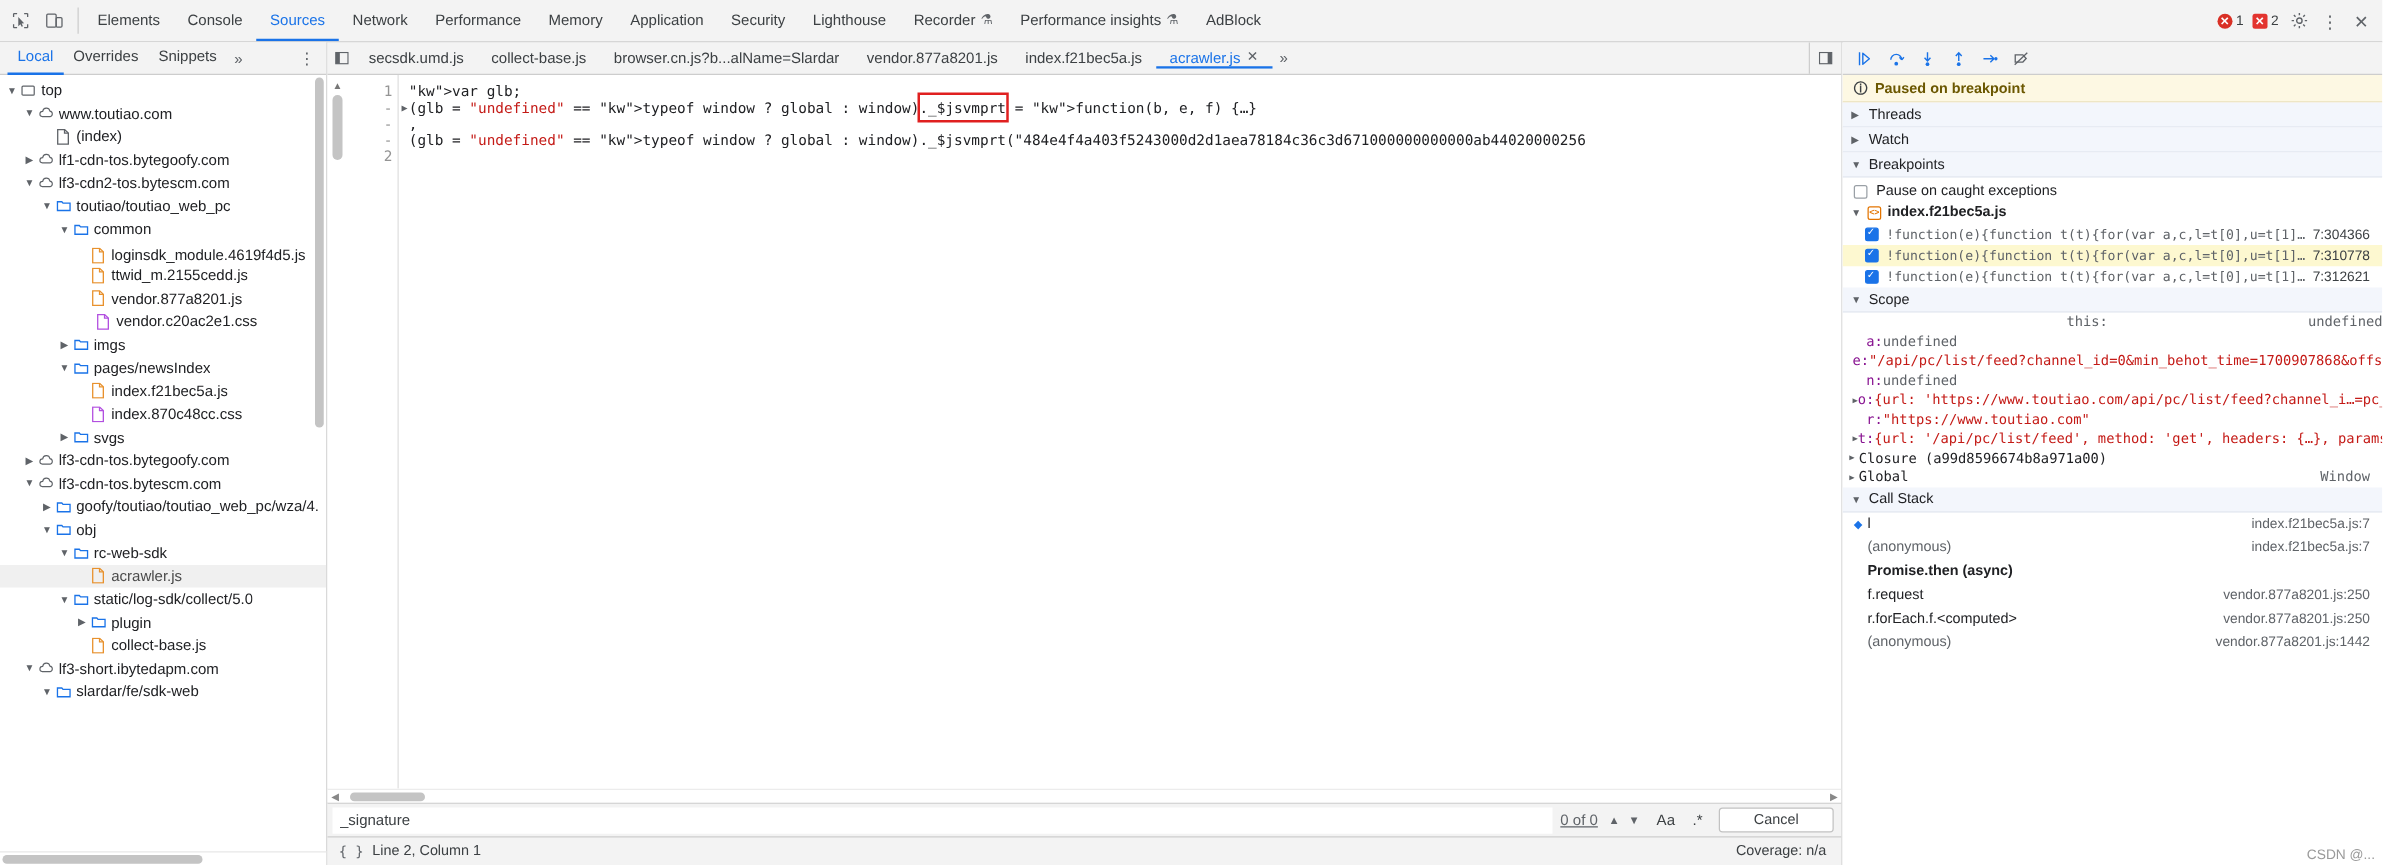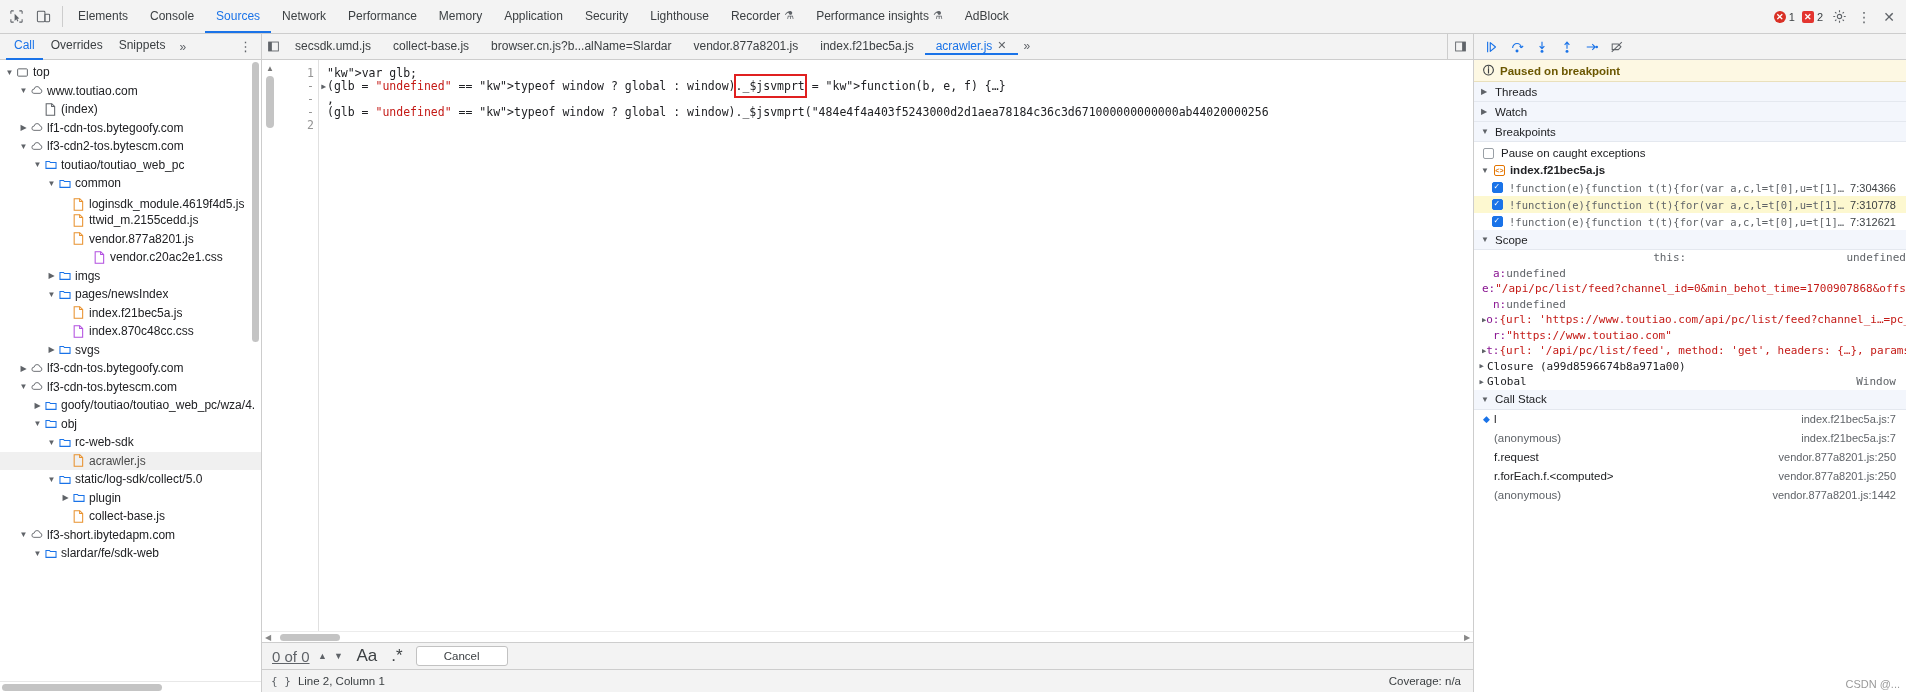--- a/index.html
+++ b/index.html
@@ -88,24 +88,24 @@
   .code-text div { height:13px; line-height:13px; }
   .str { color:#c41a16; }
   .hl-box { outline:2px solid #e02020; padding:3px 0; }
   .code-hscroll { height:11px; background:#fff; border-top:1px solid #ececec; position:relative; display:flex; align-items:center; }
   .code-hscroll .arr { width:12px; text-align:center; color:#888; font-size:8px; }
   .code-hscroll i { position:absolute; left:18px; top:2px; height:7px; width:60px; background:#c4c4c4; border-radius:4px; }
 
   
   .search-bar { height:27px; min-height:27px; display:flex; align-items:center; border-top:1px solid #cdcdcd; background:#f3f3f3; padding-left:4px; }
   .search-input { flex:1; border:none; outline:none; background:#fff; height:21px; font-size:12px; padding:0 6px; color:#3c4043; font-family:"Liberation Sans",sans-serif; }
-  .s-count { font-size:15px; color:#5f6368; padding:0 6px; white-space:nowrap;text-decoration:underline; }
+  .s-count { font-size:12px; color:#5f6368; padding:0 6px; white-space:nowrap;text-decoration:underline; }
   .s-nav { display:flex; gap:2px; padding-right:4px; color:#5f6368; }
   .s-nav span { width:14px; text-align:center; font-size:9px; cursor:pointer; }
-  .s-opt { padding:0 7px; font-size:17px; color:#3c4043; cursor:pointer; }
+  .s-opt { padding:0 7px; font-size:12px; color:#3c4043; cursor:pointer; }
   .s-cancel { min-width:92px; height:20px; margin:0 6px; border:1px solid #c2c2c2; border-radius:3px; background:#fff; font-size:11.5px; color:#3c4043; cursor:pointer; font-family:"Liberation Sans",sans-serif;}
 
   
   .status-bar { height:23px; min-height:23px; display:flex; align-items:center; border-top:1px solid #cdcdcd; background:#f3f3f3; font-size:11.5px; color:#3c4043; }
   .sb-brace { padding:0 7px 0 9px; color:#5f6368; font-family:"DejaVu Sans Mono",monospace; font-size:11px;}
   .sb-right { margin-left:auto; padding-right:12px; color:#3c4043; }
 
   
   .dbg { width:432px; min-width:432px; display:flex; flex-direction:column; background:#fff; overflow:hidden;}
   .dbg-toolbar { height:26px; min-height:26px; display:flex; align-items:center; gap:3px; padding-left:7px; background:#f3f3f3; border-bottom:1px solid #cdcdcd; }
@@ -226,21 +226,21 @@
       </div>
       <div class="ic-btn">⋮</div>
       <div class="ic-btn">✕</div>
     </div>
   </div>
 
   <div class="body-row">
 
     <div class="nav-col">
       <div class="nav-tabs-bar">
-        <div class="nav-tab active"><span>Call</span></div>
+        <div class="nav-tab active"><span>Local</span></div>
         <div class="nav-tab"><span>Overrides</span></div>
         <div class="nav-tab"><span>Snippets</span></div>
         <div class="nav-more">»</div>
         <div class="nav-kebab">⋮</div>
       </div>
       <div class="tree" id="tree">
         <div class="tree-scroll-v">
             <i></i>
           </div>
       <div class="tree-row" style="padding-left: 4px;">
@@ -330,21 +330,21 @@
           <div class="tree-row" style="padding-left: 60px;">
             <span class="tw empty"></span>
             <span class="ticon">
               <svg width="11" height="13" viewBox="0 0 12 15">
                 <path d="M1 .8h6.4L10.8 4v10.2H1z" stroke="#e8912d" fill="none" stroke-width="1.2"></path>
                 <path d="M7.3 .9v3.2h3.3" stroke="#e8912d" fill="none" stroke-width="1.2"></path>
               </svg>
             </span>
             <span class="tlabel">vendor.877a8201.js</span>
           </div>
-          <div class="tree-row" style="padding-left: 81px;">
+          <div class="tree-row" style="padding-left: 64px;">
             <span class="tw empty"></span>
             <span class="ticon">
               <svg width="11" height="13" viewBox="0 0 12 15">
                 <path d="M1 .8h6.4L10.8 4v10.2H1z" stroke="#b24fe0" fill="none" stroke-width="1.2"></path>
                 <path d="M7.3 .9v3.2h3.3" stroke="#b24fe0" fill="none" stroke-width="1.2"></path>
               </svg>
             </span>
             <span class="tlabel">vendor.c20ac2e1.css</span>
           </div>
           <div class="tree-row" style="padding-left: 46px;">
@@ -553,20 +553,21 @@
           </div>
         <div class="code-text" id="codetext"><div><span class="&lt;span">"kw"</span>&gt;var glb;</div><div>(glb = <span class="str">"undefined"</span> == <span class="&lt;span">"kw"</span>&gt;typeof window ? global : window)<span class="hl-box">._$jsvmprt</span> = <span class="&lt;span">"kw"</span>&gt;function(b, e, f) {…}</div><div>,</div><div>(glb = <span class="str">"undefined"</span> == <span class="&lt;span">"kw"</span>&gt;typeof window ? global : window)._$jsvmprt("484e4f4a403f5243000d2d1aea78184c36c3d671000000000000ab44020000256</div><div></div></div>
       </div>
       <div class="code-hscroll">
         <span class="arr">◀</span>
           <i></i>
         <span class="arr" style="margin-left:auto">▶</span>
       </div>
 
       <div class="search-bar">
+        <input class="search-input" id="searchin" value="_signature" style="">
         <span class="s-count">0 of 0</span>
         <div class="s-nav">
           <span>▲</span>
           <span>▼</span>
         </div>
         <span class="s-opt">Aa</span>
         <span class="s-opt">.*</span>
         <button class="s-cancel">Cancel</button>
       </div>
 
@@ -730,20 +731,25 @@
               <span class="cs-name">l</span>
               <span class="cs-loc">index.f21bec5a.js:7</span>
             </div>
             <div class="cs-row">
               <span class="mark"></span>
               <span class="cs-name grey">(anonymous)</span>
               <span class="cs-loc">index.f21bec5a.js:7</span>
             </div>
             <div class="cs-row">
               <span class="mark"></span>
+              <span class="cs-name bold">Promise.then (async)</span>
+              <span class="cs-loc"></span>
+            </div>
+            <div class="cs-row">
+              <span class="mark"></span>
               <span class="cs-name">f.request</span>
               <span class="cs-loc">vendor.877a8201.js:250</span>
             </div>
             <div class="cs-row">
               <span class="mark"></span>
               <span class="cs-name">r.forEach.f.&lt;computed&gt;</span>
               <span class="cs-loc">vendor.877a8201.js:250</span>
             </div>
             <div class="cs-row">
               <span class="mark"></span>

